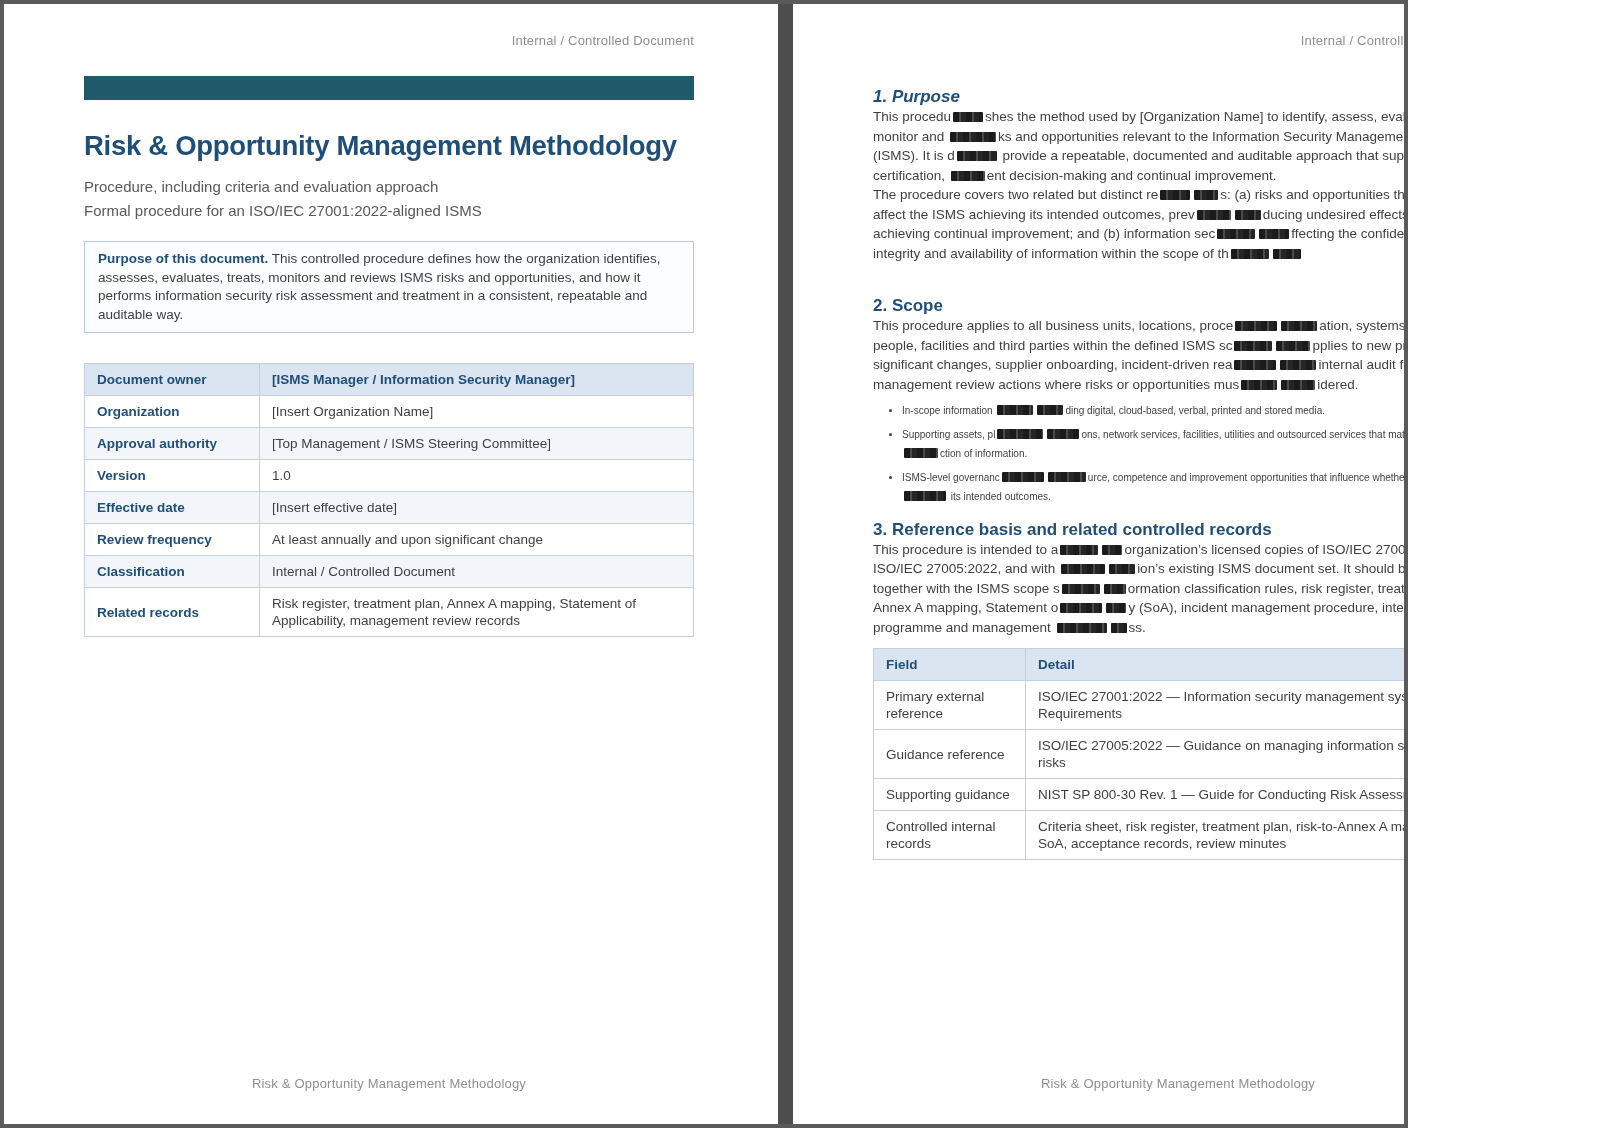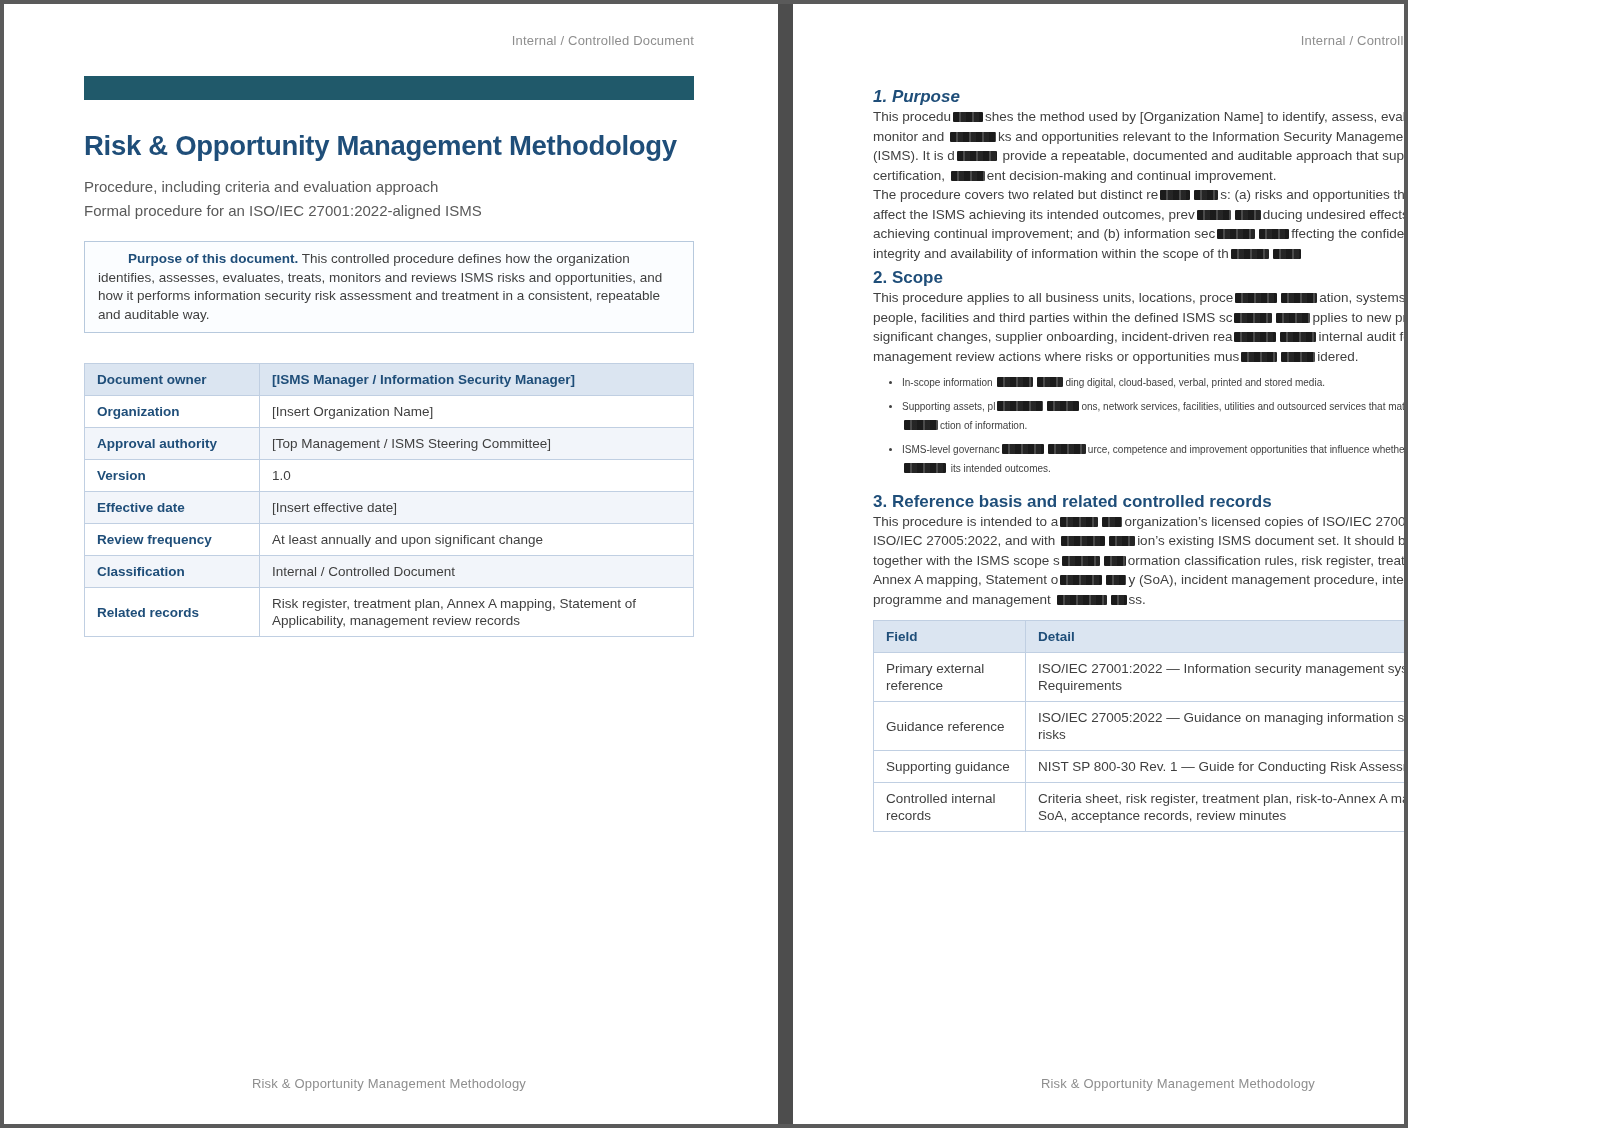--- a/index.html
+++ b/index.html
@@ -16,31 +16,31 @@
   .page-right{width:813px; padding:0 123px 0 80px;}
   .gutter{width:15px; height:1120px; background:var(--divider); flex:0 0 auto;}
   .pagehead{margin-top:29px; text-align:right; font-size:13px; color:var(--muted); letter-spacing:.2px;}
   
   .titlebar{margin-top:28px; height:24px; background:var(--teal);}
   .doc-title{margin-top:30px; font-size:27.5px; font-weight:bold; color:var(--accent); white-space:nowrap; letter-spacing:-.3px;}
   .subtitle{margin-top:13px; font-size:15px; color:var(--sub); line-height:24px;}
   .subtitle div{white-space:nowrap;}
   .purpose-box{margin-top:18px; border:1px solid var(--boxborder); background:var(--boxbg);
     padding:8px 13px; font-size:13.5px; line-height:18.5px; color:var(--body);}
-  .purpose-box b{color:var(--accent);margin-left:30px;}
+  .purpose-box b{color:var(--accent);}
   table{border-collapse:collapse; width:610px; font-size:13.5px;}
   td,th{border:1px solid var(--tborder); padding:7px 12px; vertical-align:middle; text-align:left; line-height:17px;}
   .info-table{margin-top:30px;}
   .info-table td.lbl{width:175px; font-weight:bold; color:var(--accent);}
   .info-table td.val{color:var(--body);}
   .info-table tr:first-child td{background:var(--thead); font-weight:bold; color:var(--accent);}
   .info-table tr:nth-child(odd):not(:first-child) td{background:var(--band);}
   
   .sec-h{font-size:17px; font-weight:bold; color:var(--accent);}
-  .h1{margin-top:39px;font-style:italic;} .h2{margin-top:5px;} .h3{margin-top:13px;}
+  .h1{margin-top:39px;font-style:italic;} .h2{margin-top:33px;} .h3{margin-top:13px;}
   .para{font-size:13.5px; line-height:19.5px; color:var(--body); width:610px;}
   ul.scope{margin:7px 0 0 0; padding-left:29px; width:610px;}
   ul.scope li{font-size:10px; line-height:19.5px; color:var(--body); margin-bottom:4px;}
   .ref-table{margin-top:11px;}
   .ref-table th{background:var(--thead); color:var(--accent); font-weight:bold;}
   .ref-table td{color:var(--body);}
   .ref-table .lbl{width:152px;}
   .redact{display:inline-block; height:10px; margin:0 2px; transform:translateY(1px);
     background:repeating-linear-gradient(90deg,#0a0a0a 0 6px,#3d3d3d 6px 8px,#151515 8px 13px);
     border-radius:1px; opacity:.93;}

